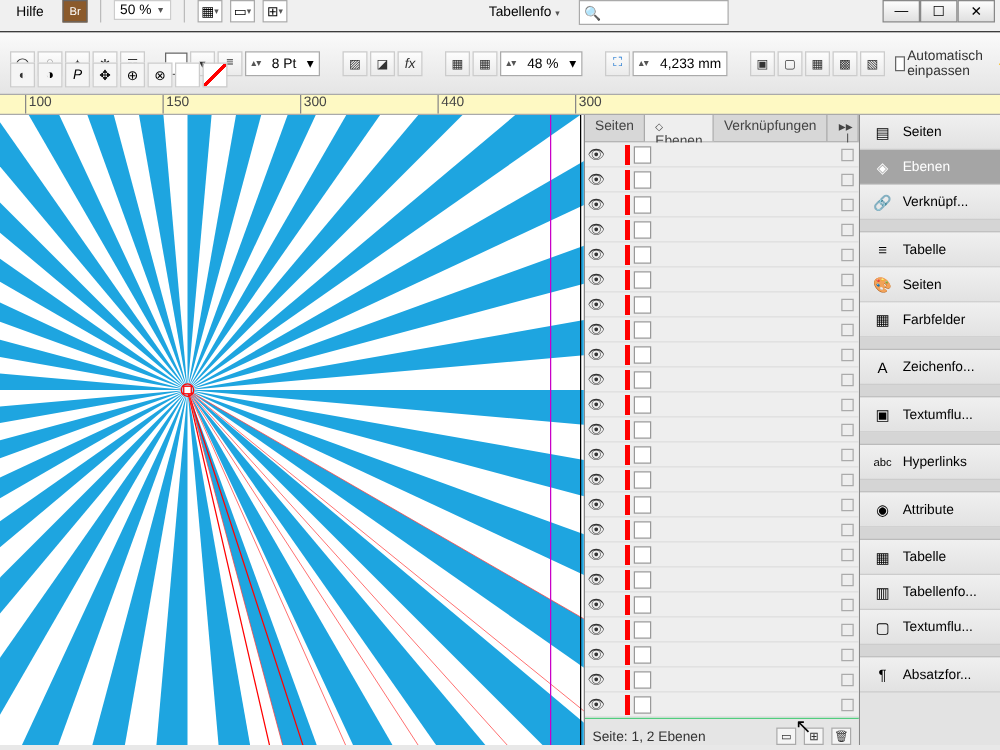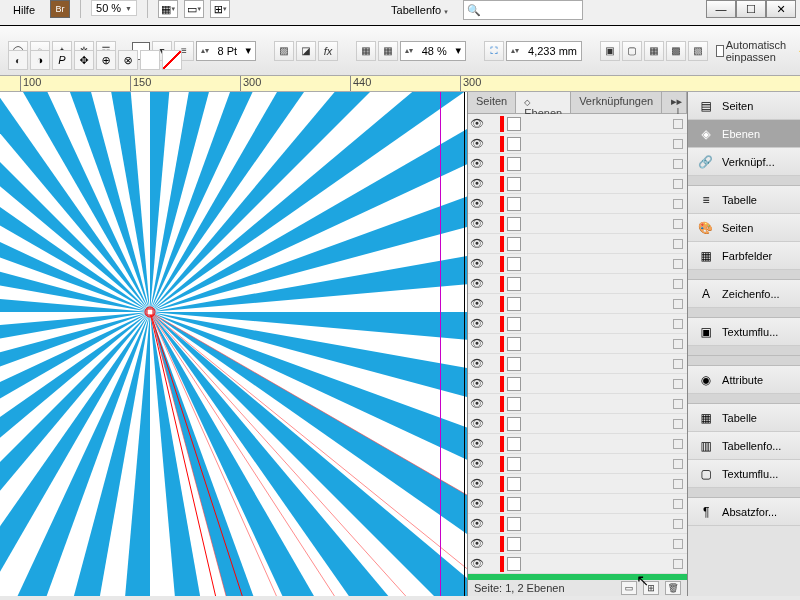--- a/index.html
+++ b/index.html
@@ -43,21 +43,21 @@
 .layers-tabs .tab .chev { font-size:8px; }
 .layers-list { flex:1; overflow-y:auto; background:#eeeeee; position:relative; }
 .layer-row { display:flex; align-items:center; height:20px; border-bottom:1px solid #ddd; padding:0 0 0 2px; gap:3px; position:relative; }
 .layer-row .eye { width:14px; height:14px; display:flex; align-items:center; justify-content:center; font-size:11px; color:#333; }
 .layer-row .lock { width:10px; height:14px; }
 .layer-row .swatch-bar { width:4px; height:16px; background:#ff0000; }
 .layer-row .thumb { width:14px; height:14px; background:#fff; border:1px solid #999; }
 .layer-row .name { flex:1; color:#333; padding-left:2px; }
 .layer-row .sel { width:10px; height:10px; border:1px solid #aaa; margin-right:4px; }
 .layer-row.highlight .name { background:radial-gradient(circle at 20% 50%, #ffe67a 20%, transparent 60%); }
-.layers-status { height:22px; border-top:6px solid #22c55e; display:flex; align-items:center; padding:0 6px; gap:6px; font-size:10px; color:#333; background:#e5e5e5; }
+.layers-status { height:22px; border-top:1px solid #22c55e; display:flex; align-items:flex-end; padding:0 6px; gap:6px; font-size:10px; color:#333; background:#e5e5e5; }
 .layers-status .ic { width:16px; height:14px; border:1px solid #aaa; background:#f5f5f5; display:flex; align-items:center; justify-content:center; font-size:9px; }
 
 .side-panels { flex:1; background:#e3e3e3; display:flex; flex-direction:column; overflow-y:auto; }
 .side-panels .pbtn { display:flex; align-items:center; gap:8px; height:28px; padding:0 10px; border-bottom:1px solid #ccc; background:linear-gradient(#f0f0f0,#e2e2e2); cursor:default; }
 .side-panels .pbtn.active { background:#a5a5a5; color:#fff; }
 .side-panels .pbtn .picon { width:16px; height:16px; display:flex; align-items:center; justify-content:center; font-size:12px; }
 .side-panels .gap { height:10px; background:#d5d5d5; border-bottom:1px solid #bbb; }
 
 
 .cursor { position:absolute; left:636px; top:571px; font-size:16px; color:#000; pointer-events:none; z-index:100; }
@@ -471,20 +471,24 @@
     <div class="pbtn">
         <span class="picon">A</span>
         <span>Zeichenfo...</span>
       </div>
     <div class="gap"></div>
     <div class="pbtn">
         <span class="picon">▣</span>
         <span>Textumflu...</span>
       </div>
     <div class="gap"></div>
+    <div class="pbtn">
+        <span class="picon" style="font-size:9px;">abc</span>
+        <span>Hyperlinks</span>
+      </div>
     <div class="gap"></div>
     <div class="pbtn">
         <span class="picon">◉</span>
         <span>Attribute</span>
       </div>
     <div class="gap"></div>
     <div class="pbtn">
         <span class="picon">▦</span>
         <span>Tabelle</span>
       </div>

